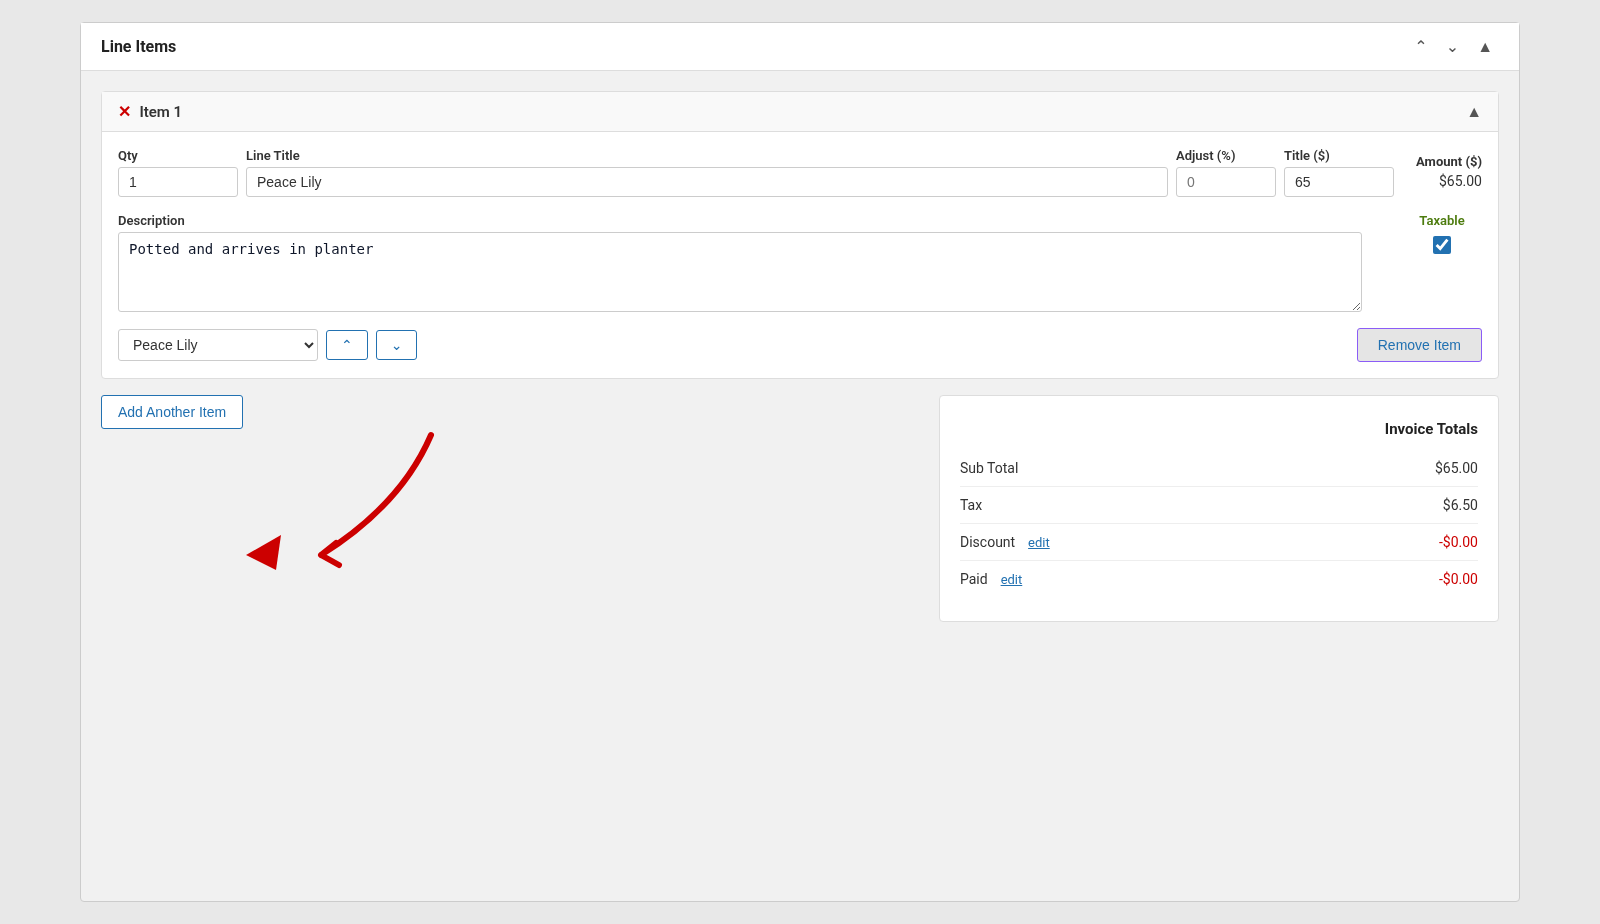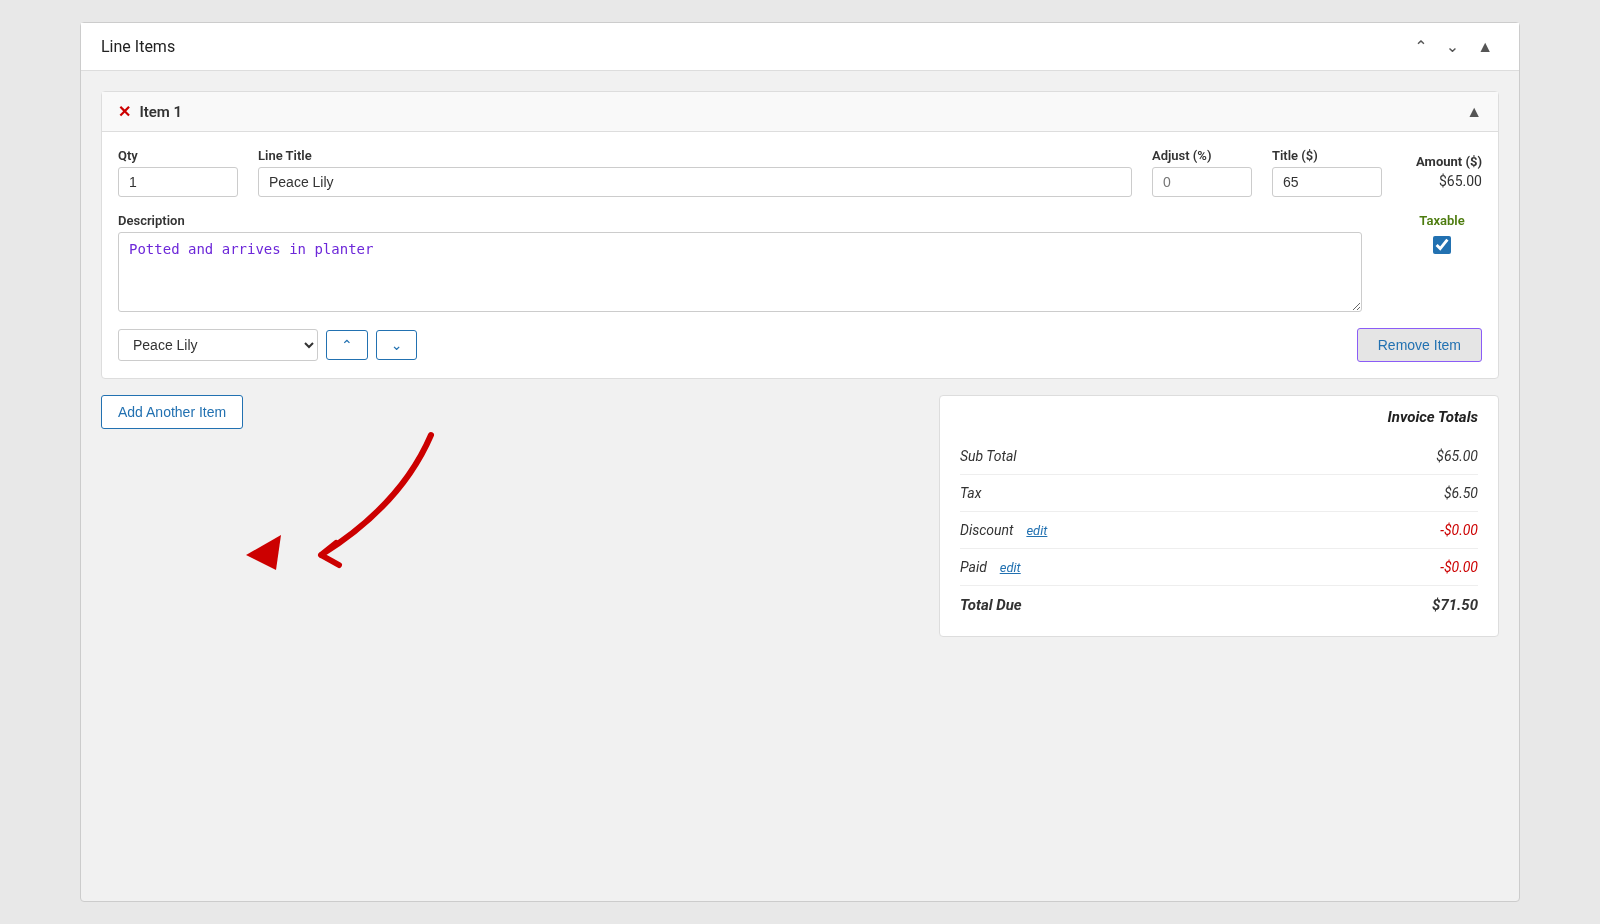--- a/index.html
+++ b/index.html
@@ -26,21 +26,21 @@
     .section-header {
       display: flex;
       align-items: center;
       justify-content: space-between;
       padding: 12px 20px;
       background: #fff;
       border-bottom: 1px solid #ddd;
     }
     .section-title {
       font-size: 16px;
-      font-weight: 400;
+      font-weight: 700;
       color: #222;
     }
     .header-controls {
       display: flex;
       gap: 6px;
       align-items: center;
     }
     .header-btn {
       background: none;
       border: none;
@@ -90,21 +90,21 @@
       cursor: pointer;
       color: #555;
       font-size: 16px;
     }
     
     .item-body {
       padding: 16px;
     }
     .row-fields {
       display: flex;
-      gap: 20px;
+      gap: 8px;
       align-items: flex-end;
       margin-bottom: 16px;
     }
     .field-group {
       display: flex;
       flex-direction: column;
       gap: 4px;
     }
     .field-label {
       font-size: 13px;
@@ -147,21 +147,21 @@
     .desc-group {
       flex: 1;
     }
     .desc-textarea {
       width: 100%;
       height: 80px;
       border: 1px solid #ccc;
       border-radius: 3px;
       padding: 8px 10px;
       font-size: 14px;
-      color: #6d28d9;
+      color: #0f172a;
       resize: vertical;
       outline: none;
     }
     .taxable-group {
       display: flex;
       flex-direction: column;
       gap: 8px;
       align-items: center;
       min-width: 80px;
     }
@@ -242,22 +242,21 @@
       top: 30px;
       left: 120px;
       pointer-events: none;
     }
     
     .invoice-totals {
       background: #fff;
       border: 1px solid #ddd;
       border-radius: 4px;
       width: 560px;
-      padding: 12px 20px;
-      font-style: italic;
+      padding: 24px 20px;
     }
     .totals-title {
       font-size: 15px;
       font-weight: 700;
       color: #222;
       text-align: right;
       margin-bottom: 12px;
     }
     .totals-row {
       display: flex;
@@ -409,21 +408,17 @@
           <span class="totals-row-value negative">-$0.00</span>
         </div>
 
         <div class="totals-row">
           <span class="totals-row-label">
             Paid &nbsp;<span class="edit-link">edit</span>
           </span>
           <span class="totals-row-value negative">-$0.00</span>
         </div>
 
-        <div class="totals-row">
-          <span class="totals-row-label bold">Total Due</span>
-          <span class="totals-row-value bold">$71.50</span>
-        </div>
       </div>
     </div>
 
   </div>
 </div>
 
 </body></html>

